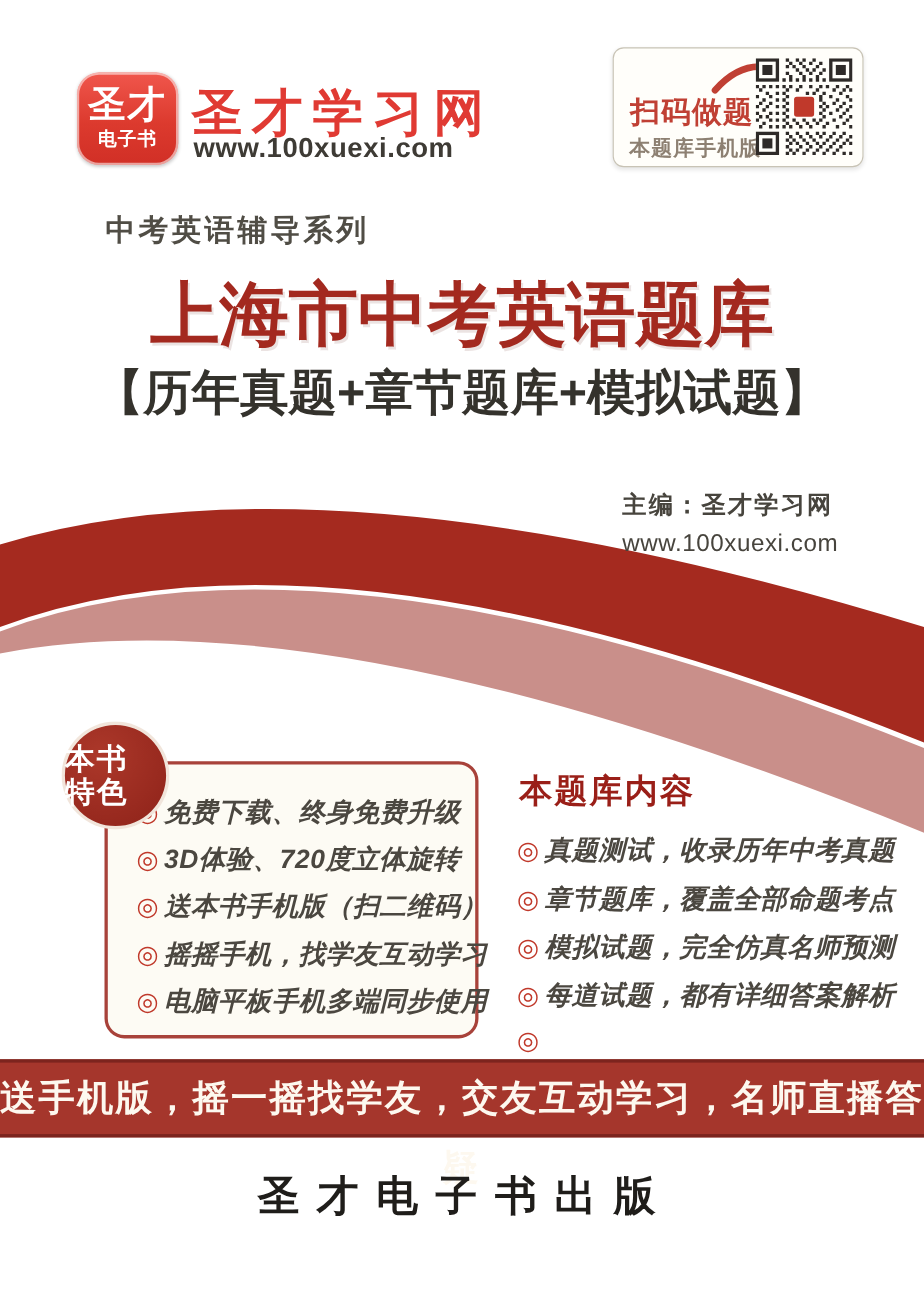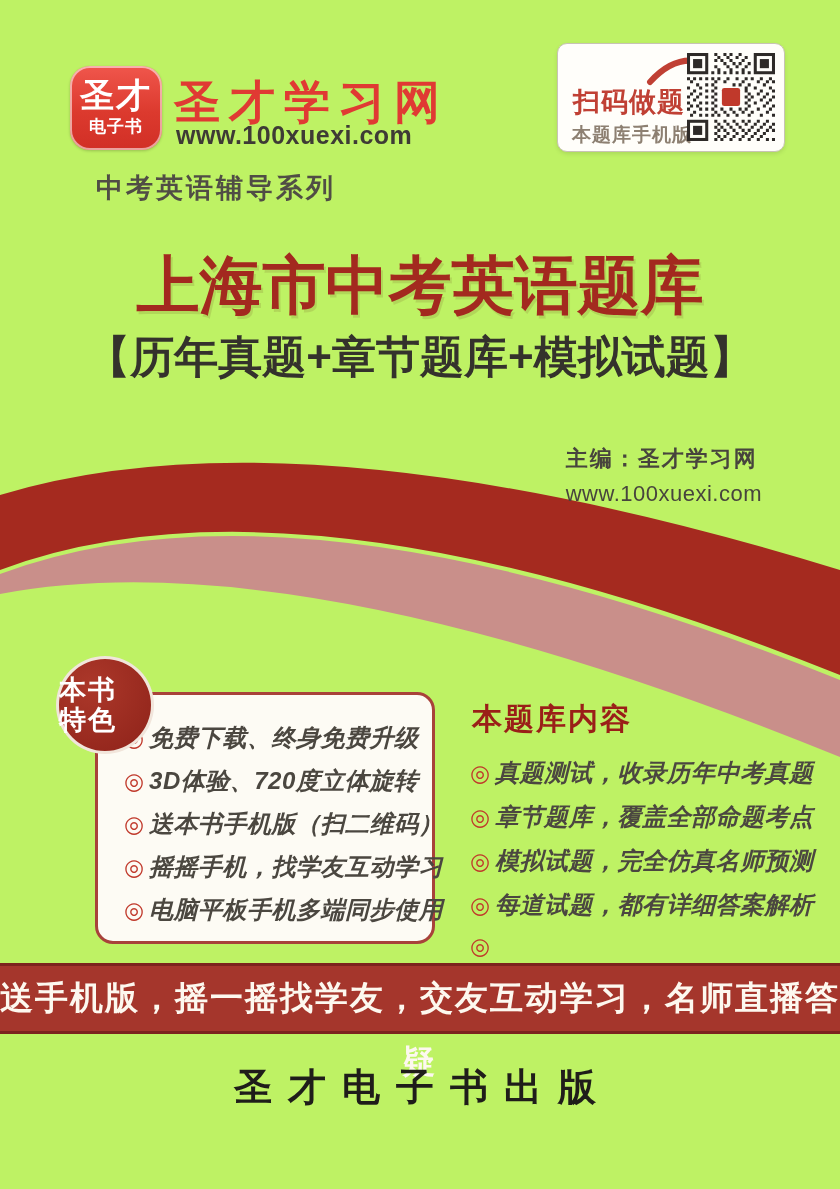--- a/index.html
+++ b/index.html
@@ -1,18 +1,18 @@
 <!DOCTYPE html>
 <html><head>
 <meta charset="utf-8">
 <style>
   html,body{margin:0;padding:0;background:#cfccc2;}
   .page{
     position:relative;width:840px;height:1189px;margin:0 auto;
-    background:#bef264;overflow:hidden;
+    background:#ffffff;overflow:hidden;
     font-family:"Liberation Sans",sans-serif;
   }
   .layer{position:absolute;z-index:2;}
   
   .swoosh{position:absolute;left:0;top:0;z-index:1;}
   
   .logo-box{
     left:70px;top:66px;width:92px;height:84px;border-radius:20px;
     background:linear-gradient(180deg,#F0564C 0%,#DC3A2E 55%,#D12F26 100%);
     box-shadow:inset 0 0 0 2px rgba(255,255,255,.55), 0 1px 3px rgba(0,0,0,.2);
@@ -25,21 +25,21 @@
   
   .qr-box{
     left:557px;top:43px;width:226px;height:107px;background:#FFFEFA;
     border:1px solid #C8C3B5;border-radius:10px;box-shadow:0 2px 4px rgba(0,0,0,.10);
   }
   .qr-title{position:absolute;left:15px;top:40px;font-size:27px;font-weight:bold;color:#C04034;letter-spacing:1px;}
   .qr-sub{position:absolute;left:14px;top:78px;font-size:19px;color:#8D8072;font-weight:bold;letter-spacing:1px;}
   .qr-arrow{position:absolute;left:88px;top:10px;}
   .qr-code{position:absolute;right:9px;top:9px;}
   
-  .series{left:96px;top:170px;font-size:27px;color:#504D45;letter-spacing:3px;font-weight:bold;}
+  .series{left:96px;top:191px;font-size:27px;color:#504D45;letter-spacing:3px;font-weight:bold;}
   .title{left:0;top:243px;width:840px;text-align:center;font-size:63px;font-weight:900;color:#A3291F;
          text-shadow:2px 3px 0 rgba(90,25,15,.12);letter-spacing:0px;}
   .subtitle{left:0;top:328px;width:840px;text-align:center;font-size:44px;font-weight:900;color:#34322C;}
   .editor{right:78px;top:444px;text-align:left;color:#47443D;}
   .editor-line1{font-size:22px;font-weight:bold;letter-spacing:2px;}
   .editor-line2{font-size:22px;margin-top:7px;letter-spacing:.5px;}
   
   .feature-box{
     left:95px;top:692px;width:340px;height:252px;background:#FDFBF4;
     border:3px solid #A8423A;border-radius:18px;box-sizing:border-box;

